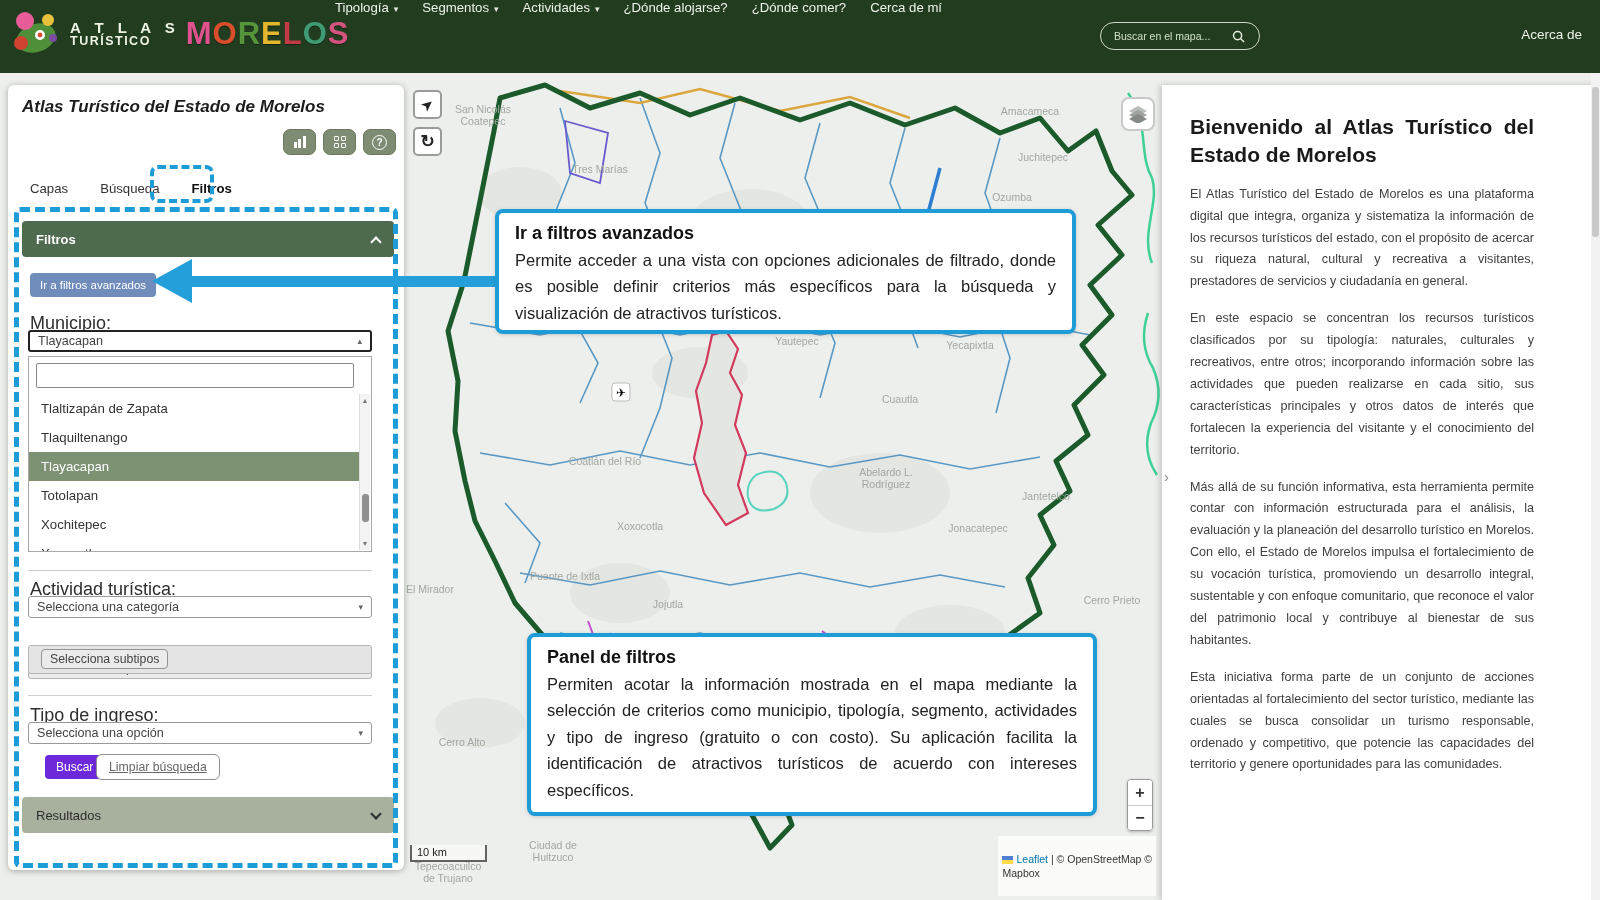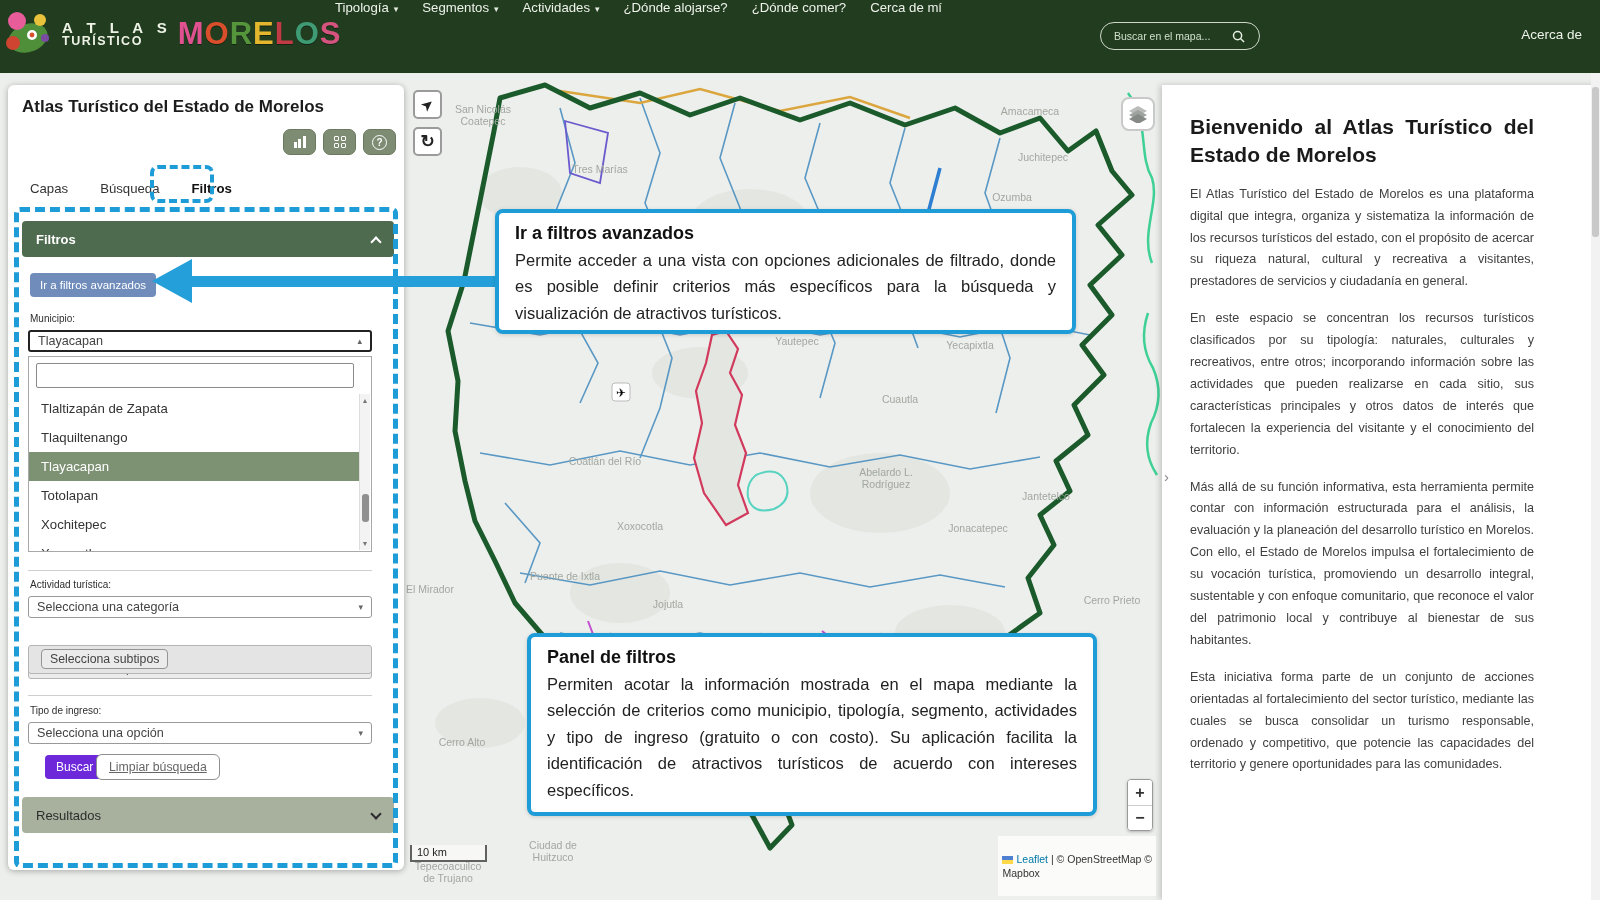--- a/index.html
+++ b/index.html
@@ -3,21 +3,21 @@
 <meta charset="utf-8">
 <style>
   * { margin:0; padding:0; box-sizing:border-box; }
   html,body { background:#d8dad6; }
   .stage { position:relative; width:1600px; height:900px; overflow:hidden;
            background:#edefec; font-family:"Liberation Sans", sans-serif; }
 
   
   .navbar { position:absolute; left:0; top:0; width:1600px; height:73px;
             background:#223c20; z-index:50; }
-  .logo-group { position:absolute; left:2px; top:8px; display:flex; align-items:center; }
+  .logo-group { position:absolute; left:10px; top:8px; display:flex; align-items:center; }
   .logo-text { margin-left:8px; color:#eef3e6; line-height:1.05; }
   .logo-line1 { font-size:15px; font-weight:bold; letter-spacing:5px; }
   .logo-line2 { font-size:12.5px; font-weight:bold; letter-spacing:1.5px; }
   .wordmark { margin-left:6px; font-size:31px; font-weight:800; letter-spacing:1px;
               text-shadow:0 1px 0 rgba(0,0,0,.4); white-space:nowrap; }
   .nav-items { position:absolute; left:335px; top:0; height:73px; display:flex;
                gap:24px; }
   .nav-item { color:#eef3ea; font-size:13.2px; cursor:pointer; white-space:nowrap; }
   .nav-item .caret { font-size:9px; margin-left:5px; opacity:.95; }
   .nav-search { position:absolute; left:1100px; top:22px; width:160px; height:28px;
@@ -45,21 +45,21 @@
               font-size:11px; color:#222; padding-left:5px; line-height:14px; }
   .attribution { position:absolute; right:444px; top:836px; z-index:15; background:rgba(255,255,255,.75);
                  font-size:10.5px; color:#333; padding:16px 4px; line-height:1.35; }
   .attribution .flag { display:inline-block; width:11px; height:8px; margin-right:3px;
                        background:linear-gradient(#4e7fd0 50%, #ffd948 50%); vertical-align:-1px; }
   .attribution .leaflet { color:#0078a8; }
 
   
   .left-panel { position:absolute; left:8px; top:85px; width:396px; height:785px; background:#fff;
                 border-radius:6px; box-shadow:0 1px 6px rgba(0,0,0,.3); z-index:10; }
-  .lp-title { position:absolute; left:14px; top:12px; font-size:17px; font-weight:bold; color:#1c1c1c; }
+  .lp-title { position:absolute; left:14px; top:12px; font-size:17px; font-weight:bold; color:#1c1c1c;font-style:italic; }
   .lp-toolbar { position:absolute; right:8px; top:44px; display:flex; gap:7px; }
   .tool-btn { width:33px; height:26px; background:#7e8c74; border:1px solid #6b795f; border-radius:7px;
               display:flex; align-items:center; justify-content:center; cursor:pointer; }
   .icon-bars { display:flex; align-items:flex-end; gap:1.5px; }
   .icon-bars i { display:block; width:3px; background:#fff; }
   .icon-grid { display:grid; grid-template-columns:5px 5px; gap:2px; }
   .icon-grid i { display:block; width:5px; height:5px; border:1.3px solid #fff; border-radius:1px; }
   .icon-help { width:15px; height:15px; border:1.5px solid #fff; border-radius:50%; color:#fff;
                font-size:10px; font-weight:bold; display:flex; align-items:center; justify-content:center; }
   .lp-tabs { position:absolute; left:20px; top:92px; display:flex; gap:28px; font-size:13.2px; color:#333; }
@@ -73,21 +73,21 @@
   .sect-bar { position:absolute; left:14px; width:372px; height:36px; border-radius:4px;
               display:flex; align-items:center; justify-content:space-between; padding:0 14px; cursor:pointer; }
   .bar-filtros { top:136px; background:#4f6b4f; color:#fff; font-weight:bold; font-size:13px; }
   .bar-resultados { top:712px; background:#a7b19e; color:#2d2d2d; font-size:13px;text-align:center; }
   .chev { width:8px; height:8px; border-right:2px solid; border-bottom:2px solid; display:inline-block; }
   .chev.up { transform:rotate(-135deg); margin-top:5px; }
   .chev.down { transform:rotate(45deg); margin-top:-3px; }
 
   .adv-btn { position:absolute; left:22px; top:188px; background:#6f8cba; color:#fff; border:none;
              border-radius:4px; font-size:11.5px; padding:6px 10px; cursor:pointer; font-family:inherit; }
-  .fld-label { position:absolute; left:22px; font-size:10px; color:#2e2e2e; }
+  .fld-label { position:absolute; left:22px; font-size:18px; color:#2e2e2e; }
   .select-box { position:absolute; left:20px; width:344px; height:22px; border:1px solid #999;
                 border-radius:3px; background:#fff; display:flex; align-items:center;
                 justify-content:space-between; padding:0 8px; font-size:12.6px; color:#444; cursor:pointer; }
   .select-box .sel-caret { font-size:9px; color:#666; }
   .select-box.focused { border:2px solid #222; }
   .select-box.disabled { background:#ececec; border-color:#b5b5b5; color:#555;margin-top:36px; }
 
   .dropdown { position:absolute; left:20px; top:271px; width:344px; height:196px; background:#fff;
               border:1px solid #a8a8a8; overflow:hidden; z-index:12; }
   .dd-search { position:absolute; left:7px; top:6px; width:318px; height:25px; border:1px solid #8a8a8a;

